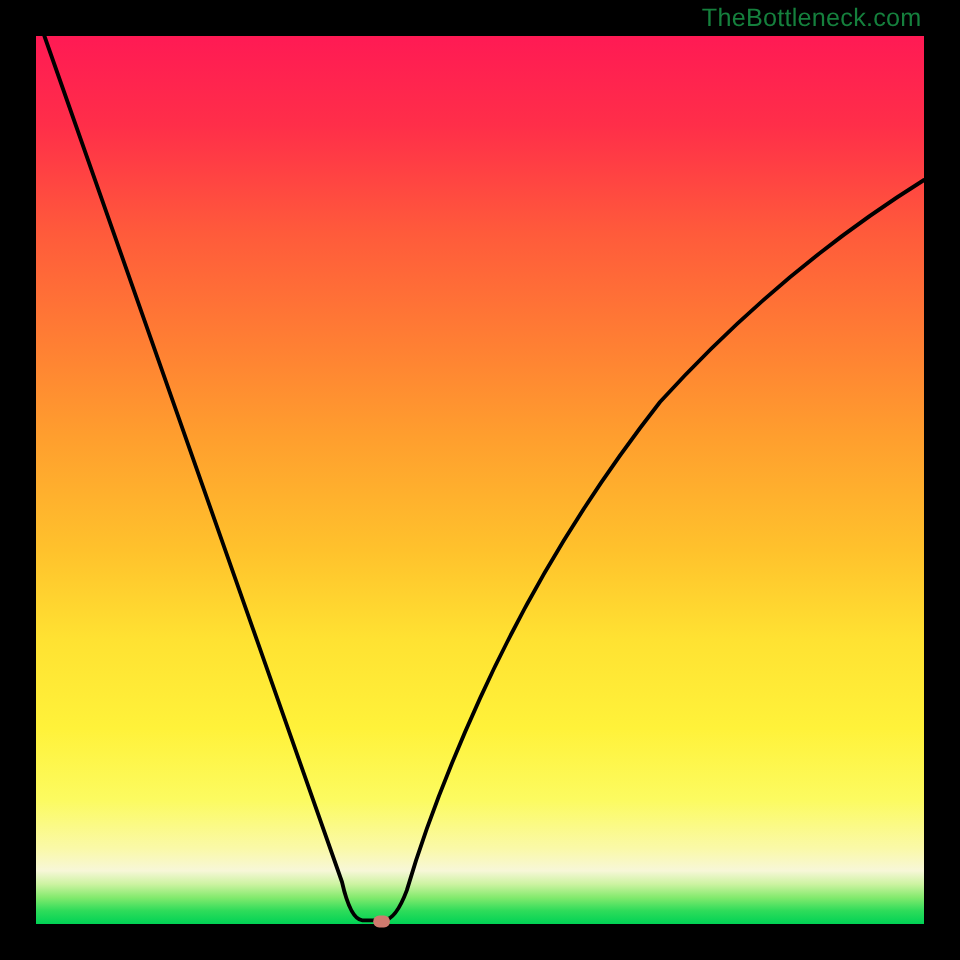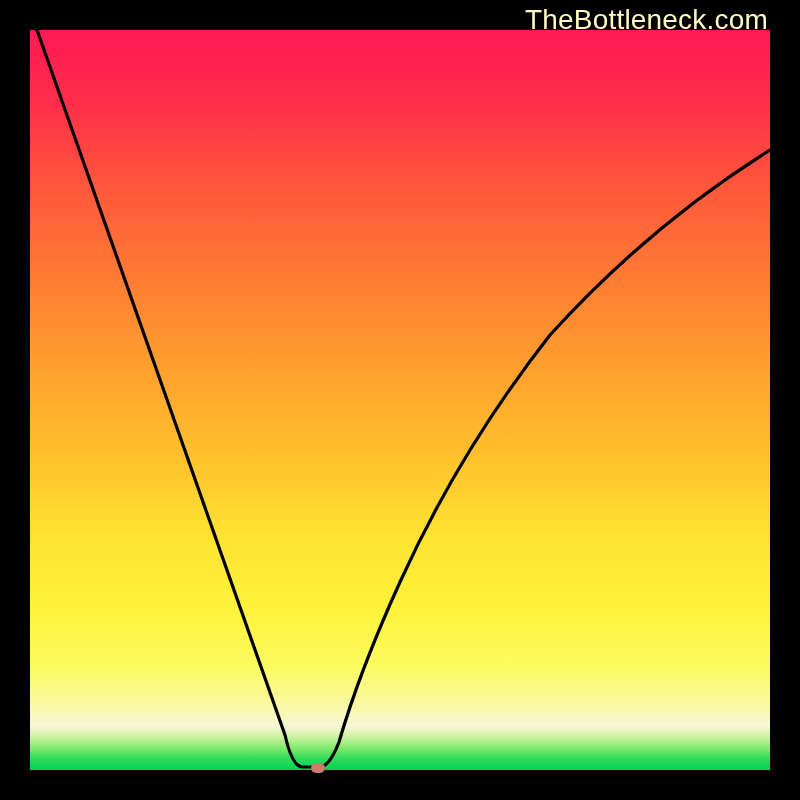--- a/index.html
+++ b/index.html
@@ -41,22 +41,22 @@
       #cdf3a2 95.5%,
       #84ea6e 97%,
       #2fdc5a 98.5%,
       #00d255 100%
     );
   }
   .watermark {
     position: absolute;
     top: 4px;
     right: 32px;
-    color: #fef9c3;
-    font-size: 28px;
+    color: #15803d;
+    font-size: 21px;
     font-weight: 500;
     letter-spacing: 0.2px;
   }
   svg.curve {
     position: absolute;
     left: 30px;
     top: 30px;
     width: 740px;
     height: 740px;
     overflow: visible;

